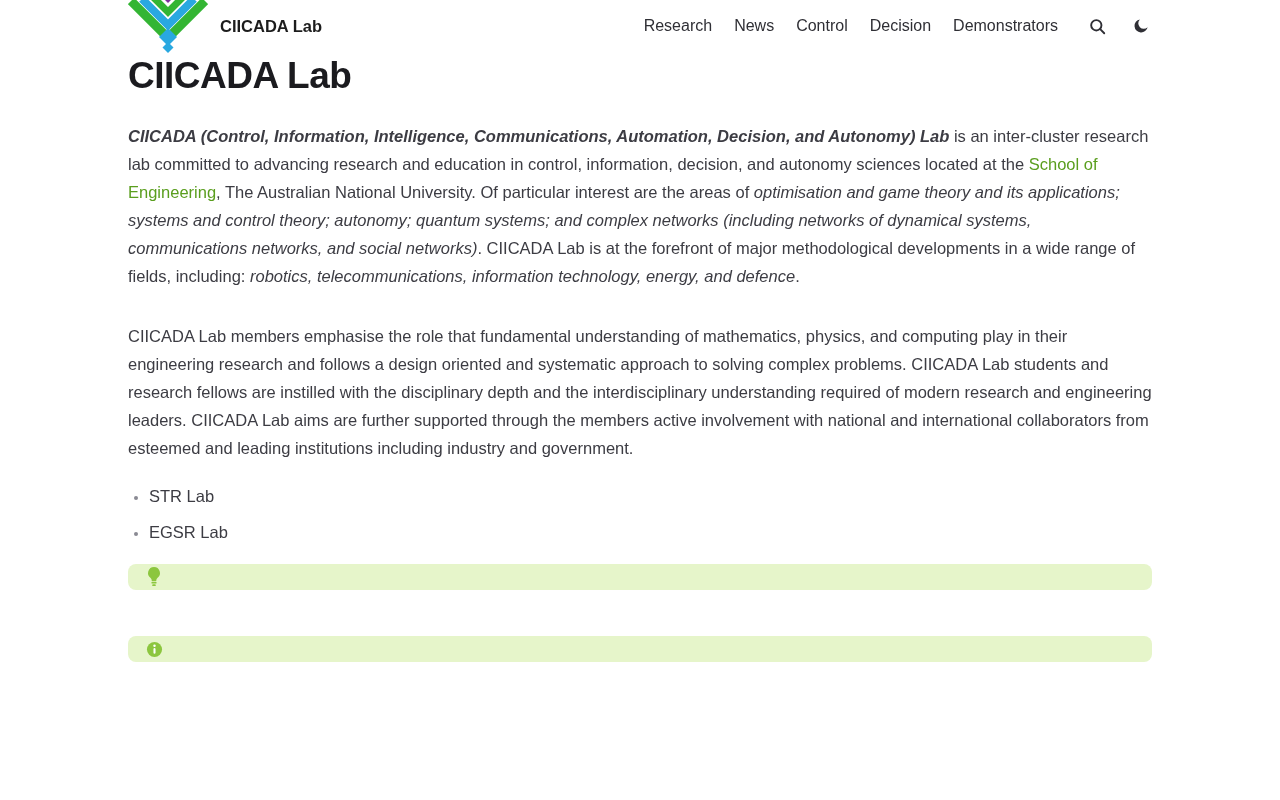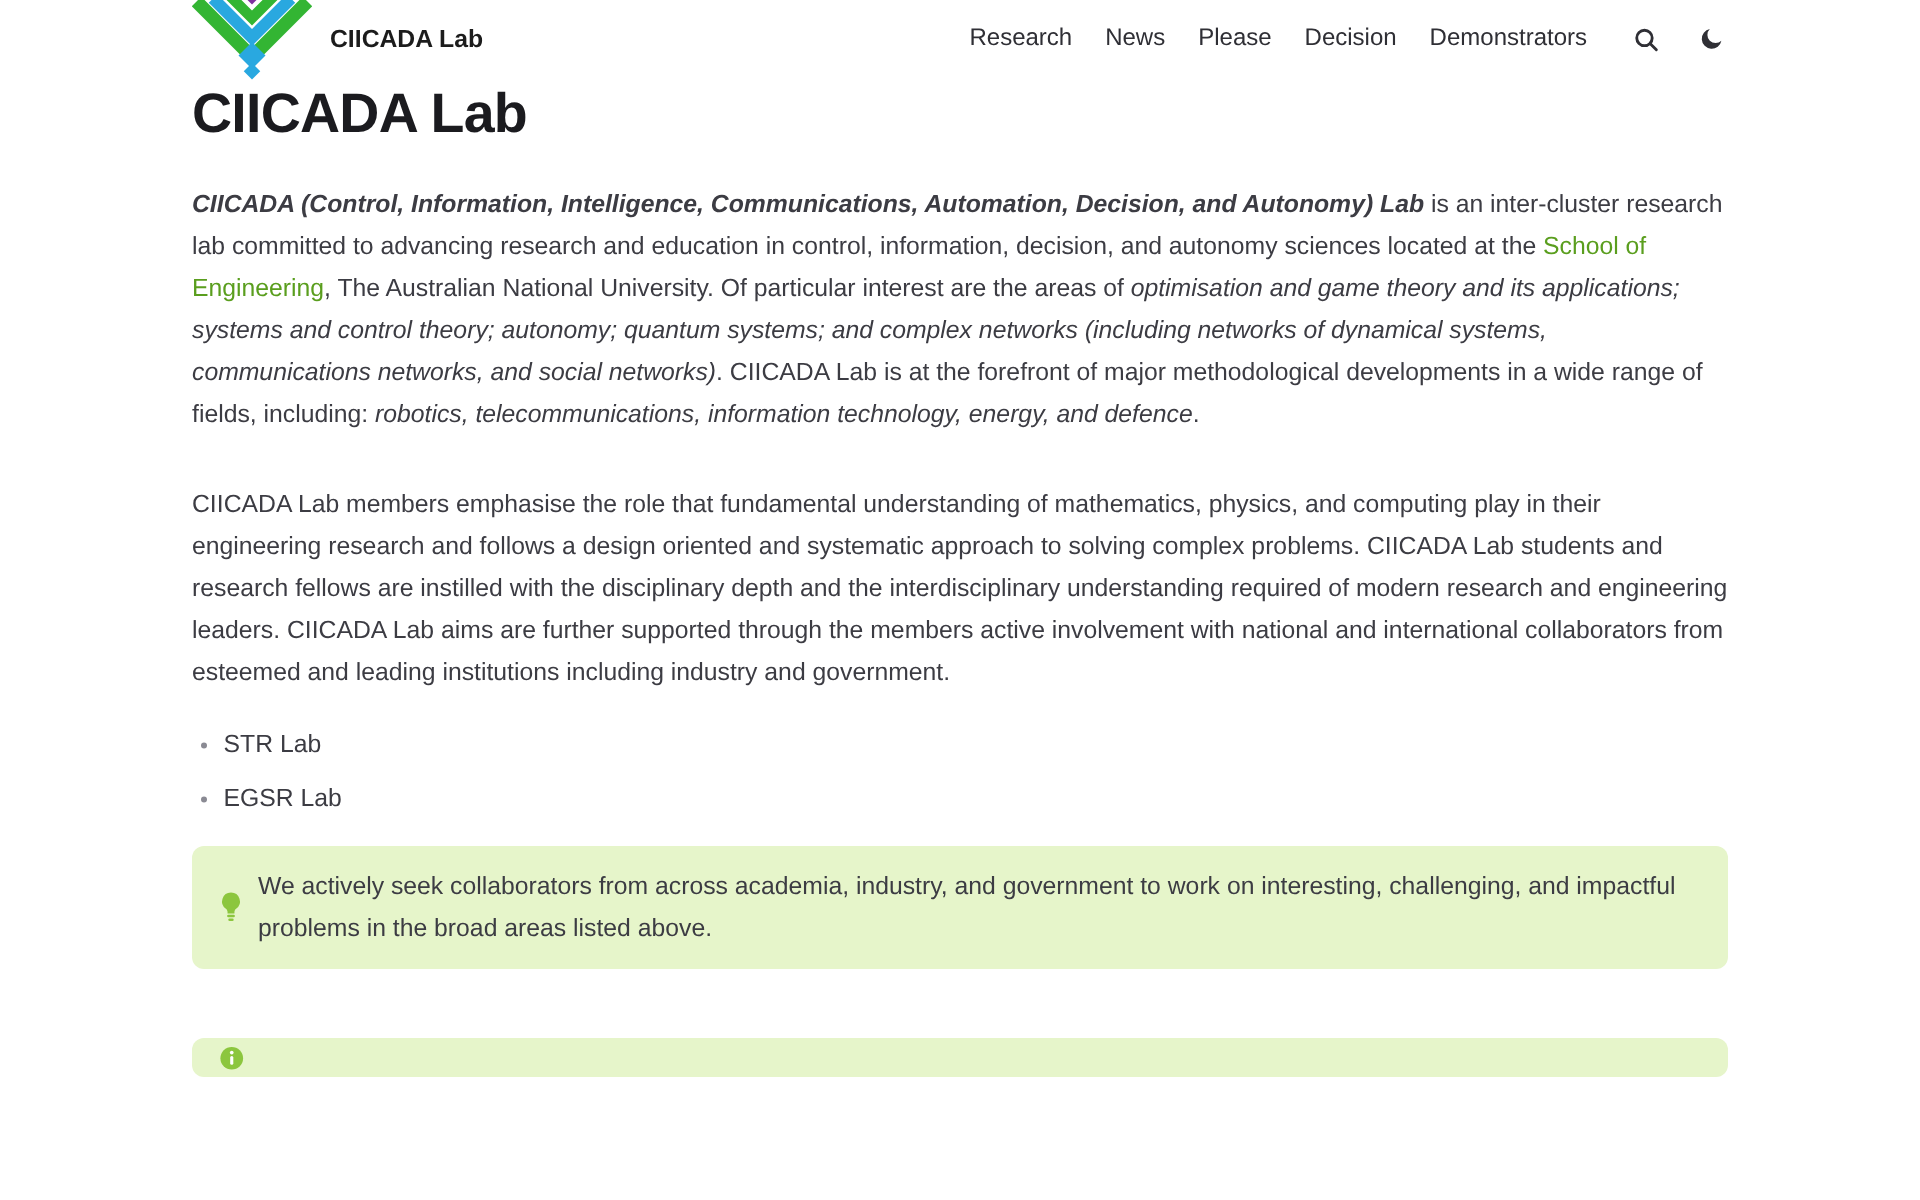--- a/index.html
+++ b/index.html
@@ -79,21 +79,21 @@
       <path d="M25 5 L40 20 L55 5" fill="none" stroke="var(--logo-green)" stroke-width="7"></path>
       <path d="M40 36 l9 9 -9 9 -9 -9 z" fill="var(--logo-blue)"></path>
       <path d="M40 50 l5.5 5.5 L40 61 L34.5 55.5 z" fill="var(--logo-blue)"></path>
       <path d="M40 1 l5 5 -5 5 -5 -5 z" fill="var(--logo-purple)"></path>
     </svg>
   </span>
   <span class="site-title">CIICADA Lab</span>
   <nav class="nav">
     <span class="nav-link">Research</span>
     <span class="nav-link">News</span>
-    <span class="nav-link">Please</span>
+    <span class="nav-link">Control</span>
     <span class="nav-link">Decision</span>
     <span class="nav-link">Demonstrators</span>
     <span class="nav-icon-btn search">
       <svg width="19" height="19" viewBox="0 0 24 24" fill="none" stroke="#2f2f35" stroke-width="2.4">
         <circle cx="10.5" cy="10.5" r="6.5"></circle>
         <line x1="15.4" y1="15.4" x2="20.5" y2="20.5" stroke-linecap="round"></line>
       </svg>
     </span>
     <span class="nav-icon-btn">
       <svg width="18" height="18" viewBox="0 0 24 24">
@@ -117,21 +117,20 @@
   </ul>
 
   <div class="callout">
     <span class="callout-icon">
       <svg width="16" height="22" viewBox="0 0 16 22" fill="var(--icon-green)">
         <path d="M8 1a6 6 0 0 0-3.4 10.9c.6.5 1 1.2 1.1 2V15h4.6v-1.1c.1-.8.5-1.5 1.1-2A6 6 0 0 0 8 1z"></path>
         <rect x="5.4" y="15.8" width="5.2" height="1.7" rx="0.85"></rect>
         <rect x="6.2" y="18.3" width="3.6" height="1.7" rx="0.85"></rect>
       </svg>
     </span>
-    <span>We actively seek collaborators from across academia, industry, and government to work on interesting, challenging, and impactful problems in the broad areas listed above.</span>
   </div>
 
   <div class="callout second">
     <span class="callout-icon">
       <svg width="17" height="17" viewBox="0 0 18 18">
         <circle cx="9" cy="9" r="8" fill="var(--icon-green)"></circle>
         <circle cx="9" cy="5" r="1.3" fill="#fff"></circle>
         <rect x="7.9" y="7.4" width="2.2" height="6.2" rx="1.1" fill="#fff"></rect>
       </svg>
     </span>

